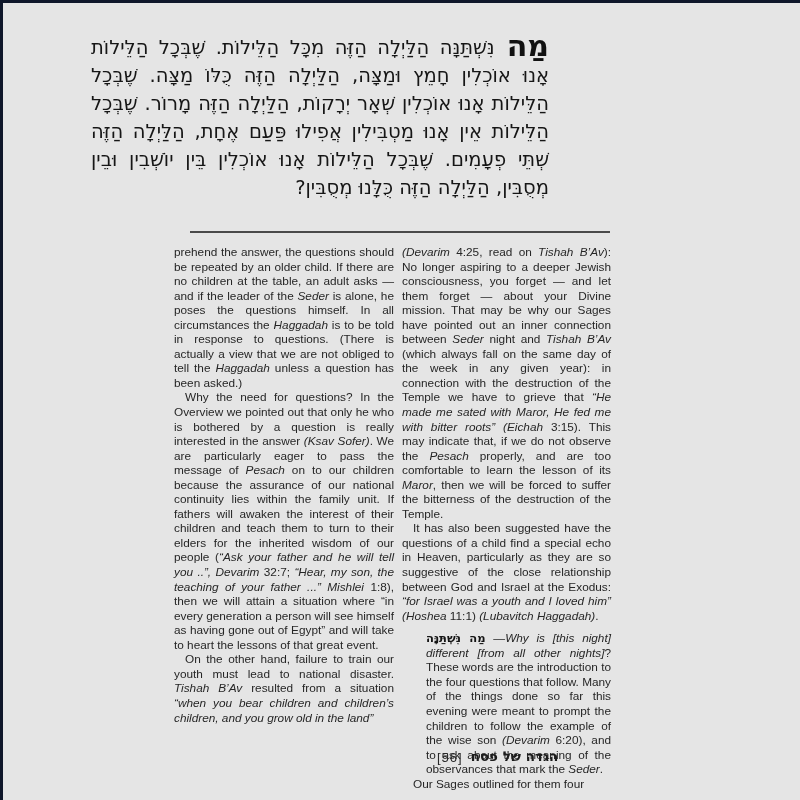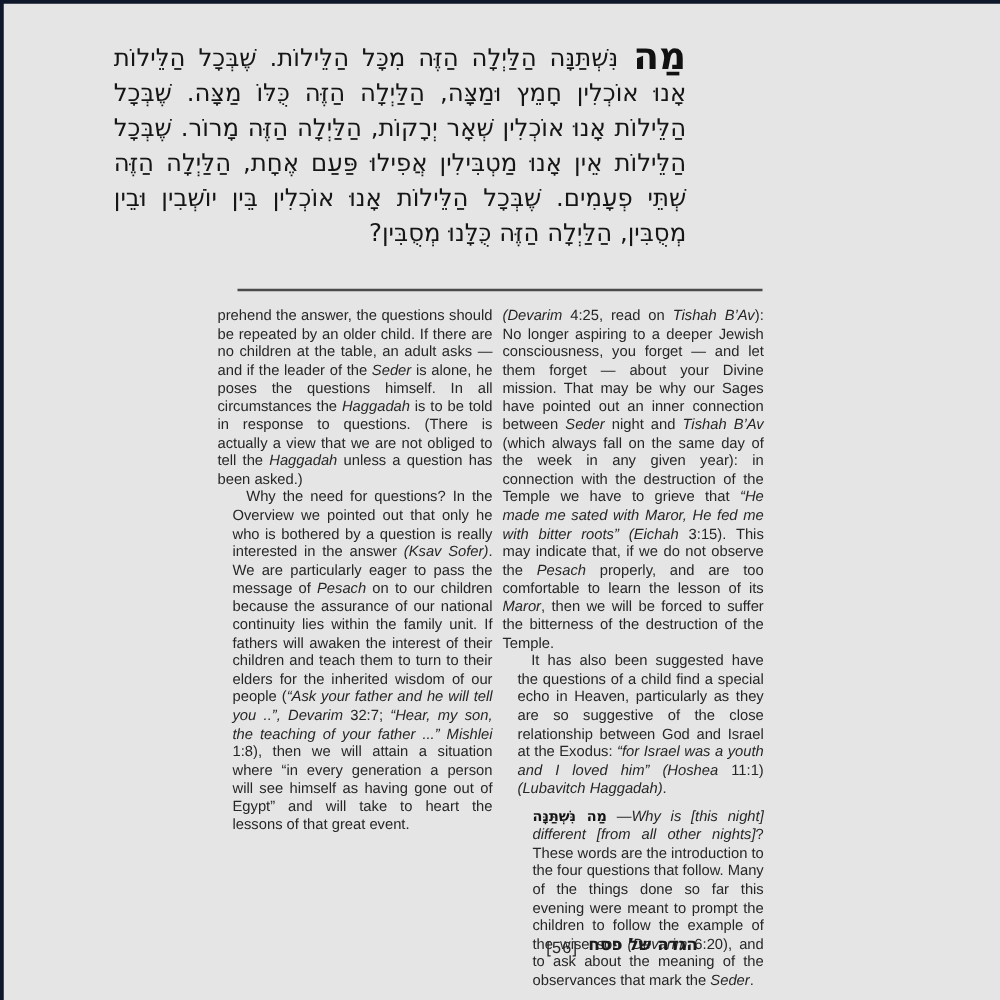--- a/index.html
+++ b/index.html
@@ -27,21 +27,21 @@
   }
   
   .col{
     position:absolute;top:242px;
     text-align:justify;
     font-size:11.8px;line-height:14.55px;color:#262626;
   }
   .col-left{left:171px;width:220px;}
   .col-right{left:399px;width:209px;}
   .para{margin:0;padding:0;}
-  .para.indent{text-indent:11px;margin-left:12px;}
+  .para.indent{text-indent:11px;}
   .para.space-before{margin-top:8px;margin-left:24px;}
   .para i{font-style:italic;}
   .heb-inline{
     font-family:"DejaVu Sans",sans-serif;
     font-weight:bold;font-size:11.5px;color:#141414;
     direction:rtl;unicode-bidi:isolate;
   }
   
   .footer-pagenum{
     position:absolute;top:747px;left:398px;
@@ -61,25 +61,27 @@
 
   <div class="hebrew-block">
     <span class="heb-opening">מַה</span><span>נִּשְׁתַּנָּה הַלַּיְלָה הַזֶּה מִכָּל הַלֵּילוֹת. שֶׁבְּכָל הַלֵּילוֹת אָנוּ אוֹכְלִין חָמֵץ וּמַצָּה, הַלַּיְלָה הַזֶּה כֻּלּוֹ מַצָּה. שֶׁבְּכָל הַלֵּילוֹת אָנוּ אוֹכְלִין שְׁאָר יְרָקוֹת, הַלַּיְלָה הַזֶּה מָרוֹר. שֶׁבְּכָל הַלֵּילוֹת אֵין אָנוּ מַטְבִּילִין אֲפִילוּ פַּעַם אֶחָת, הַלַּיְלָה הַזֶּה שְׁתֵּי פְעָמִים. שֶׁבְּכָל הַלֵּילוֹת אָנוּ אוֹכְלִין בֵּין יוֹשְׁבִין וּבֵין מְסֻבִּין, הַלַּיְלָה הַזֶּה כֻּלָּנוּ מְסֻבִּין?</span>
   </div>
 
   <div class="divider"></div>
 
   <div class="col col-left">
       <p class="para"><span>prehend the answer, the questions should be repeated by an older child. If there are no children at the table, an adult asks — and if the leader of the </span><i>Seder</i><span> is alone, he poses the questions himself. In all circumstances the </span><i>Haggadah</i><span> is to be told in response to questions. (There is actually a view that we are not obliged to tell the </span><i>Haggadah</i><span> unless a question has been asked.)</span></p>
       <p class="para indent"><span>Why the need for questions? In the Overview we pointed out that only he who is bothered by a question is really interested in the answer </span><i>(Ksav Sofer)</i><span>. We are particularly eager to pass the message of </span><i>Pesach</i><span> on to our children because the assurance of our national continuity lies within the family unit. If fathers will awaken the interest of their children and teach them to turn to their elders for the inherited wisdom of our people (</span><i>“Ask your father and he will tell you ..”, Devarim</i><span> 32:7; </span><i>“Hear, my son, the teaching of your father ...” Mishlei</i><span> 1:8), then we will attain a situation where “in every generation a person will see himself as having gone out of Egypt” and will take to heart the lessons of that great event.</span></p>
+      <p class="para indent"><span>On the other hand, failure to train our youth must lead to national disaster. </span><i>Tishah B’Av</i><span> resulted from a situation </span><i>“when you bear children and children’s children, and you grow old in the land”</i></p>
     </div>
 
   <div class="col col-right">
       <p class="para"><i>(Devarim</i><span> 4:25, read on </span><i>Tishah B’Av</i><span>): No longer aspiring to a deeper Jewish consciousness, you forget — and let them forget — about your Divine mission. That may be why our Sages have pointed out an inner connection between </span><i>Seder</i><span> night and </span><i>Tishah B’Av</i><span> (which always fall on the same day of the week in any given year): in connection with the destruction of the Temple we have to grieve that </span><i>“He made me sated with Maror, He fed me with bitter roots”</i><span> </span><i>(Eichah</i><span> 3:15). This may indicate that, if we do not observe the </span><i>Pesach</i><span> properly, and are too comfortable to learn the lesson of its </span><i>Maror</i><span>, then we will be forced to suffer the bitterness of the destruction of the Temple.</span></p>
       <p class="para indent"><span>It has also been suggested have the questions of a child find a special echo in Heaven, particularly as they are so suggestive of the close relationship between God and Israel at the Exodus: </span><i>“for Israel was a youth and I loved him”</i><span> </span><i>(Hoshea</i><span> 11:1) </span><i>(Lubavitch Haggadah)</i><span>.</span></p>
       <p class="para space-before"><span class="heb-inline">מַה נִּשְׁתַּנָּה</span><span> —</span><i>Why is [this night] different [from all other nights]</i><span>? These words are the introduction to the four questions that follow. Many of the things done so far this evening were meant to prompt the children to follow the example of the wise son </span><i>(Devarim</i><span> 6:20), and to ask about the meaning of the observances that mark the </span><i>Seder</i><span>.</span></p>
+      <p class="para indent"><span>Our Sages outlined for them four</span></p>
     </div>
 
   <span class="footer-pagenum">[56]</span>
 
   <span class="footer-title">הגדה של פסח</span>
 
 </div>
 
 </body></html>

